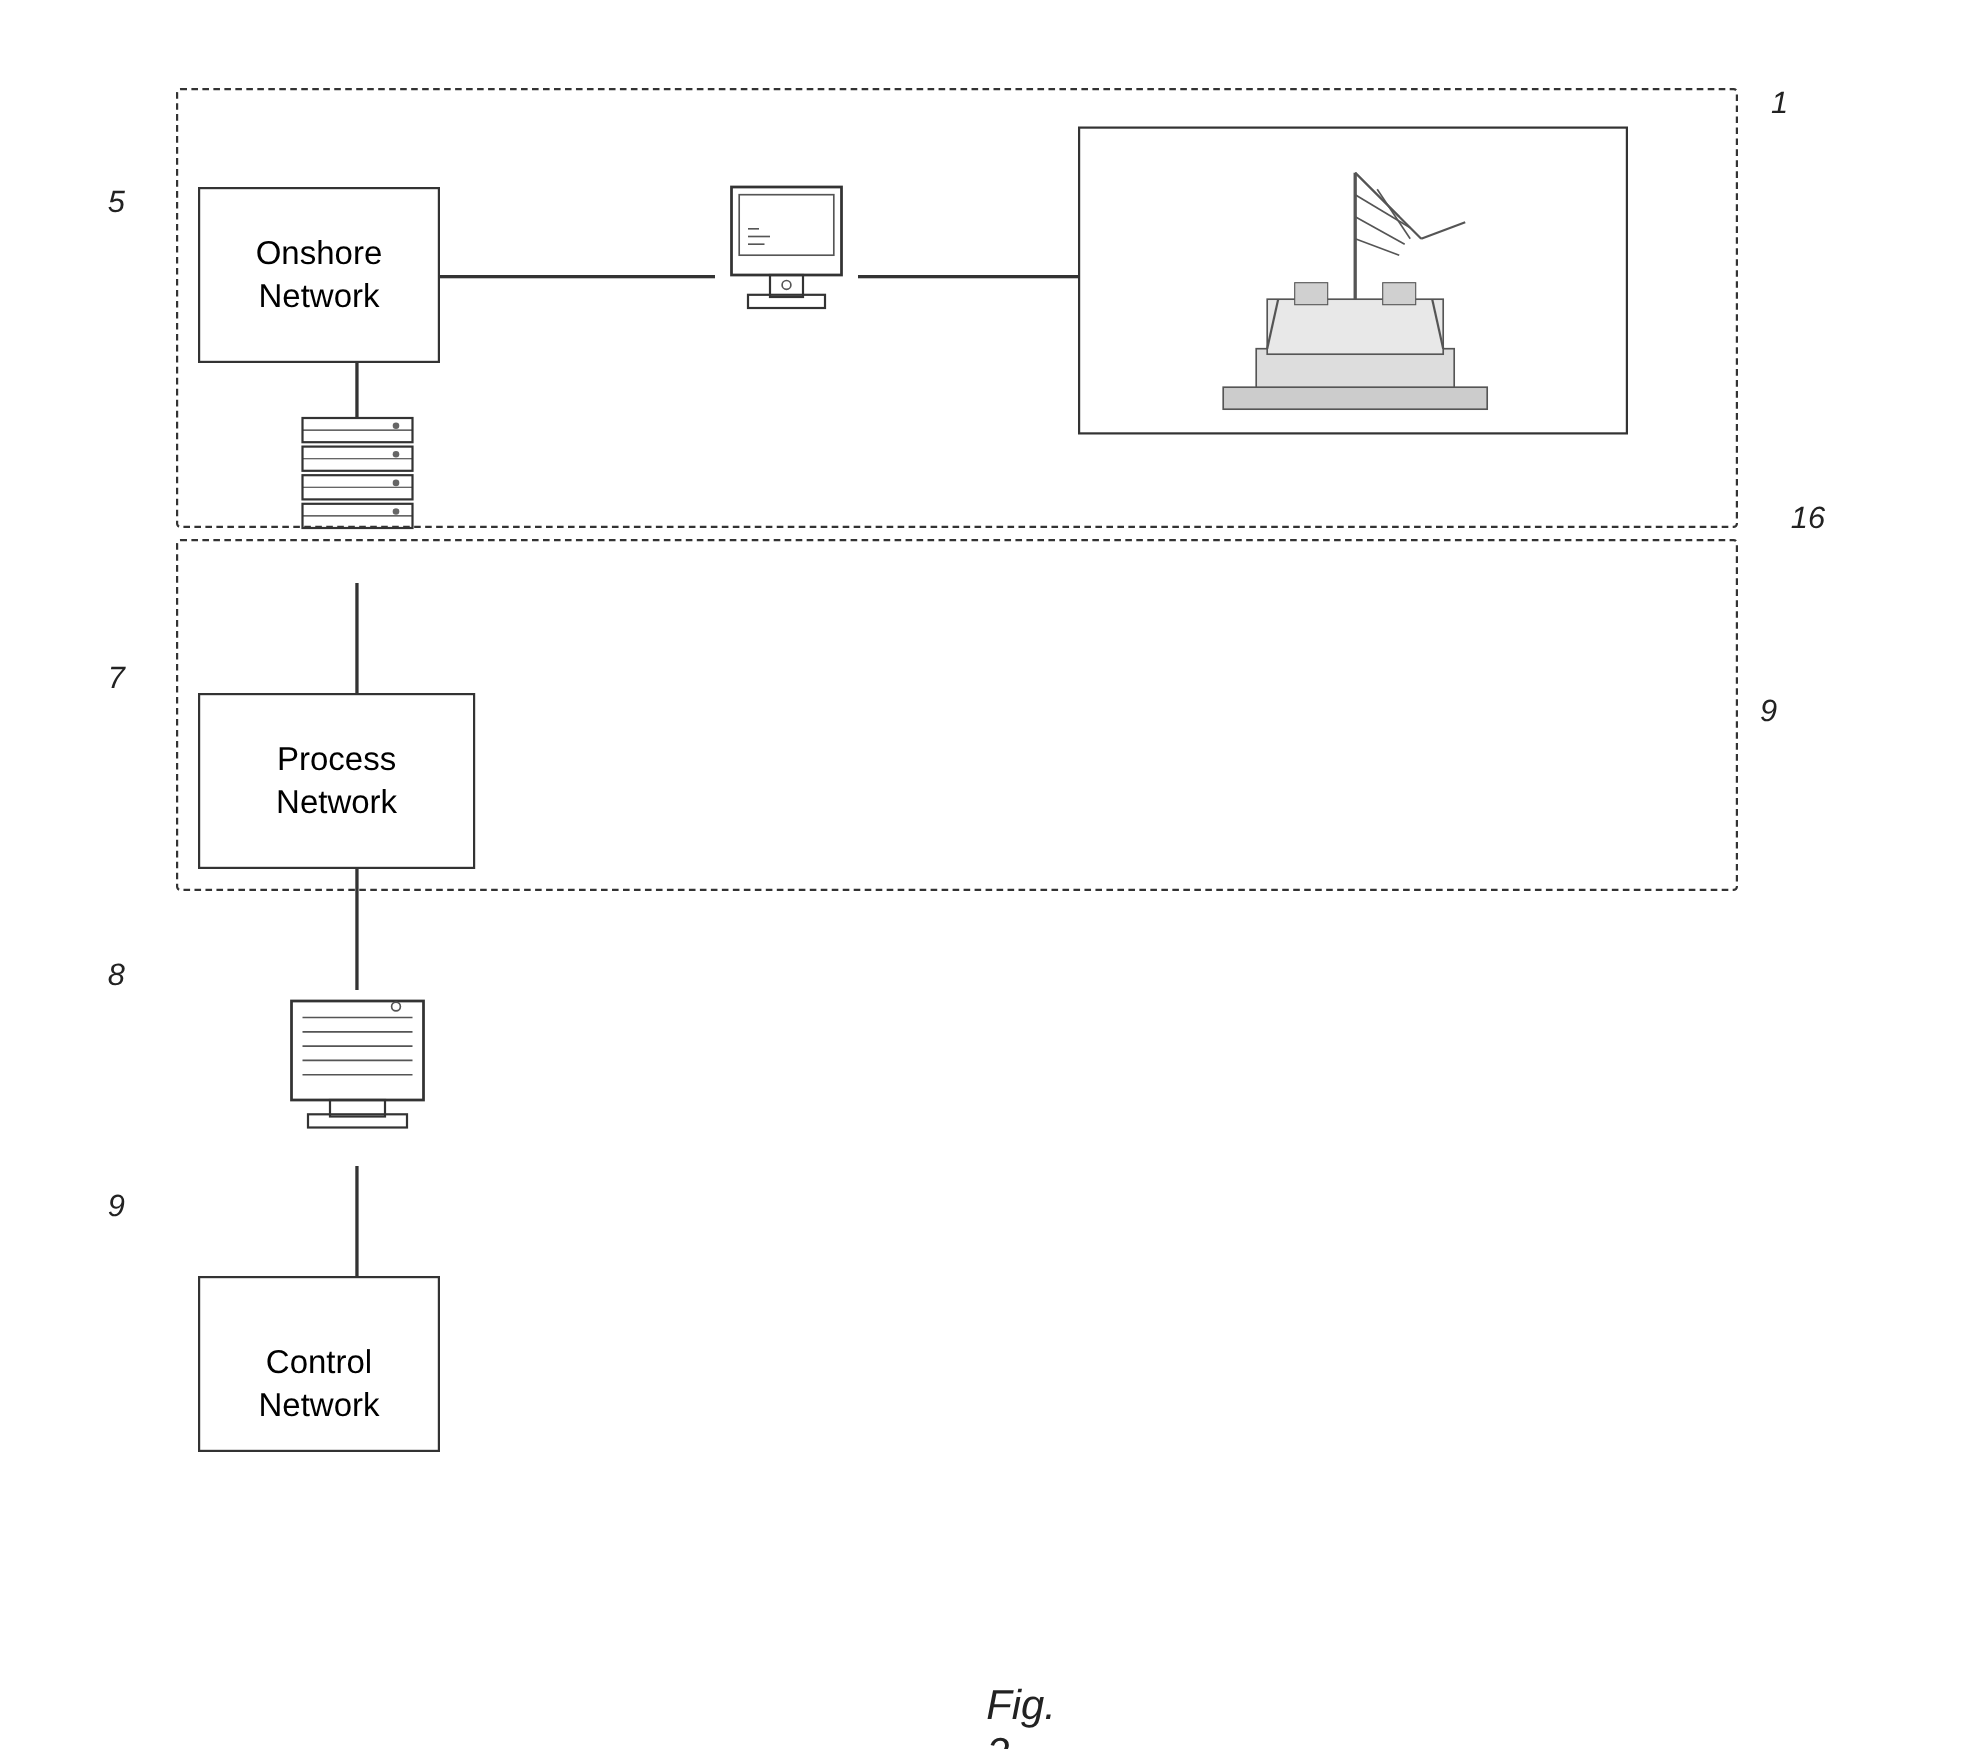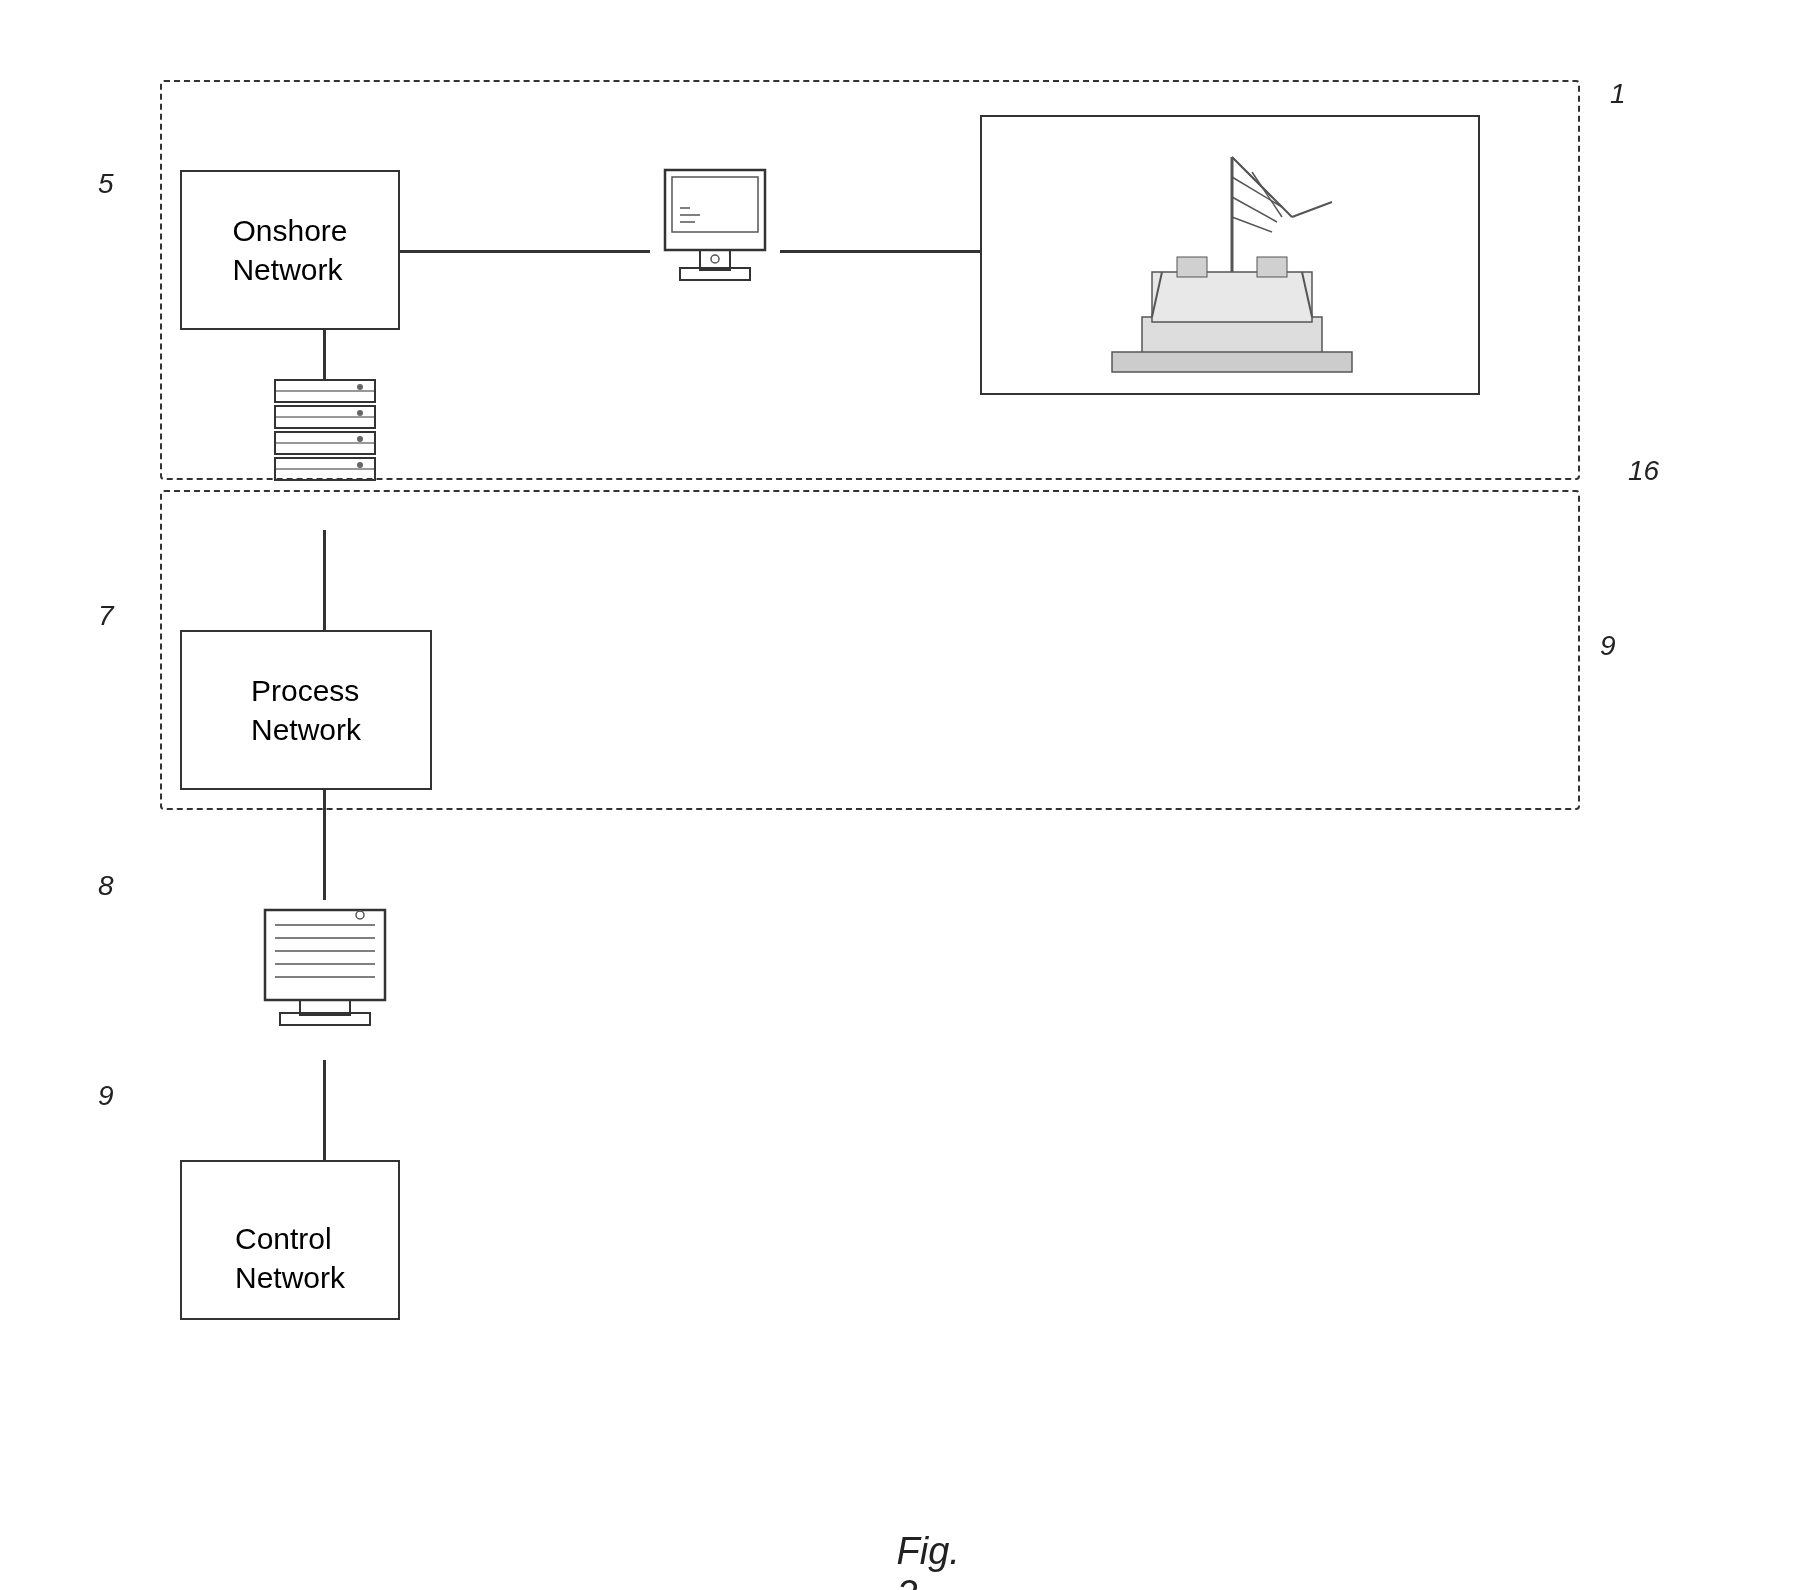--- a/index.html
+++ b/index.html
@@ -50,21 +50,21 @@
     }
 
     
     .network-box {
       position: absolute;
       border: 2.5px solid #333;
       background: #fff;
       display: flex;
       align-items: center;
       justify-content: center;
-      text-align: left;
+      text-align: center;
       font-size: 30px;
       font-weight: normal;
       line-height: 1.3;
     }
 
     
     .connector {
       position: absolute;
       background: #333;
     }

